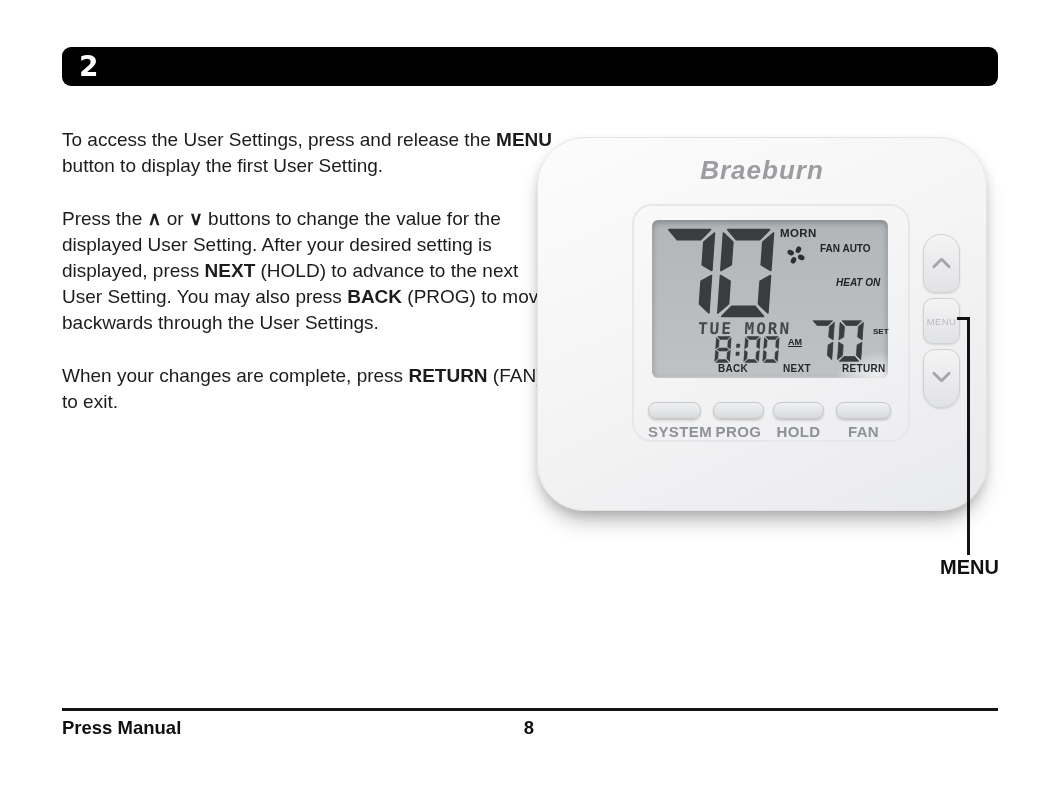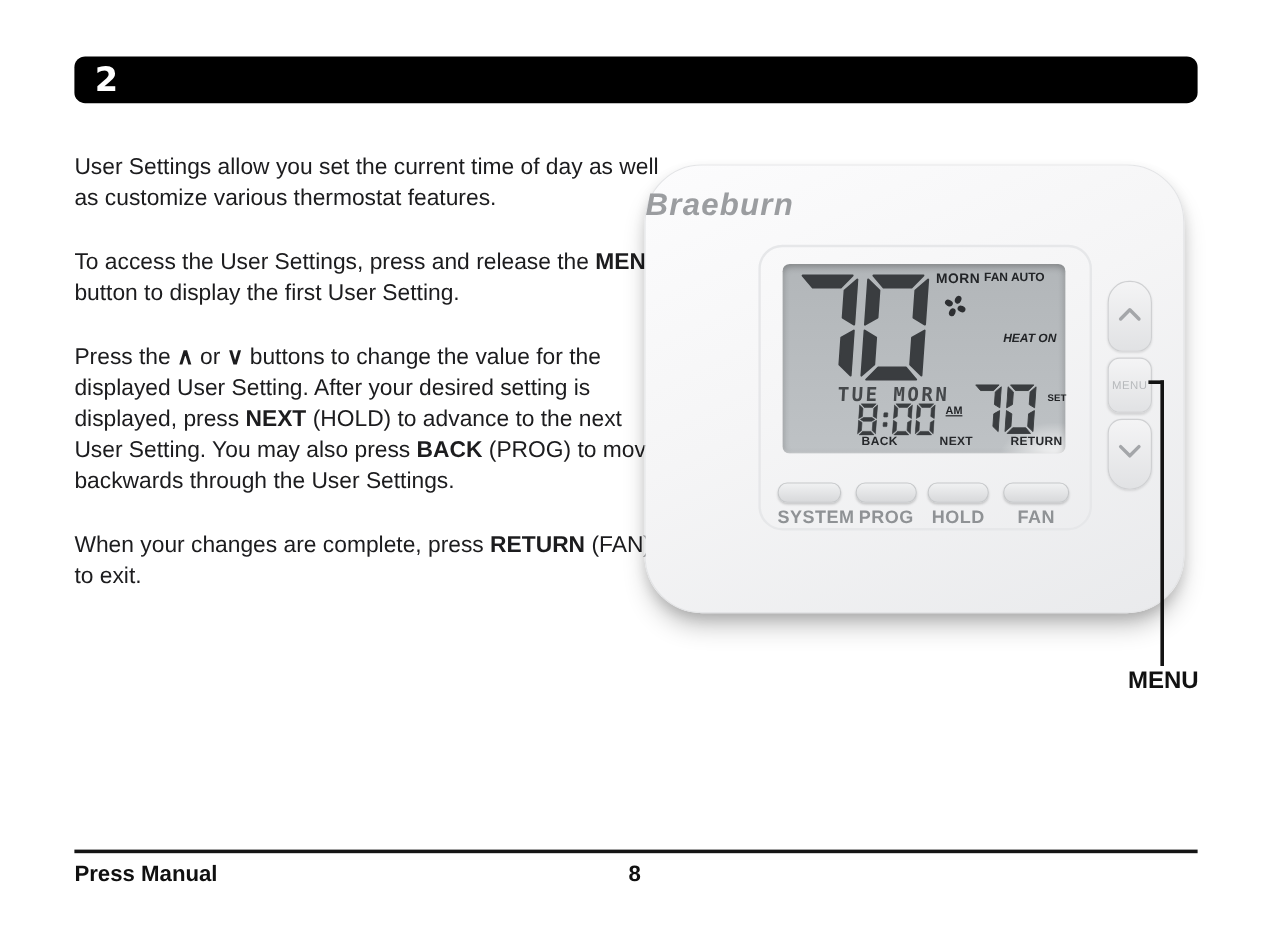--- a/index.html
+++ b/index.html
@@ -15,21 +15,21 @@
   
   .text-col{position:absolute;left:62px;top:127px;width:492px;font-size:19px;line-height:26px;}
   .text-col p{margin:0 0 27px 0;}
   .text-col .b{font-weight:bold;}
 
   
   .thermostat{position:absolute;left:537px;top:137px;width:448px;height:372px;border-radius:48px;
               background:linear-gradient(155deg,#fcfcfd 0%,#f5f5f6 45%,#e9eaec 100%);
               border:1px solid #e3e4e6;
               box-shadow:0 14px 22px -6px rgba(0,0,0,0.30),0 4px 10px rgba(0,0,0,0.10);}
-  .brand{position:absolute;top:17px;left:0;width:100%;text-align:left;
+  .brand{position:absolute;top:17px;left:0;width:100%;text-align:center;
          font-family:"Liberation Sans",sans-serif;font-style:italic;font-weight:bold;
          font-size:26px;color:#9b9da0;letter-spacing:1px;}
   .inner-panel{position:absolute;left:94px;top:66px;width:274px;height:234px;
                border:2px solid #e6e7e9;border-radius:20px;}
   .lcd{position:absolute;left:114px;top:82px;width:236px;height:158px;border-radius:6px;
        background:radial-gradient(70px 45px at 96% 102%,rgba(255,255,255,0.95),rgba(255,255,255,0) 65%),
                   linear-gradient(#b2b6b9,#bec2c5);
        box-shadow:inset 0 2px 6px rgba(0,0,0,0.30),inset 0 -1px 2px rgba(255,255,255,0.4);}
 
   
@@ -37,21 +37,21 @@
   [data-7seg] svg{height:100%;width:auto;fill:#3a3d40;stroke:#3a3d40;stroke-width:2;stroke-linejoin:round;}
   .seg-room{left:5px;top:8px;height:90px;}
   .seg-room svg{margin:0 3px;}
   .seg-time{left:61px;top:116px;height:27px;}
   .seg-time svg{margin:0 1.5px;}
   .seg-set{left:155px;top:100px;height:42px;}
   .seg-set svg{margin:0 2px;}
 
   .lcd .tag{position:absolute;font-weight:bold;color:#222427;}
   .lbl-room{left:128px;top:7px;font-size:11.5px;letter-spacing:0.4px;}
-  .lbl-fanauto{left:158px;top:6px;font-size:10px;padding-left:10px;}
+  .lbl-fanauto{left:158px;top:23px;font-size:10px;padding-left:10px;}
   .lbl-heaton{left:184px;top:57px;font-size:10px;font-style:italic;}
   .lbl-am{left:136px;top:117px;font-size:9px;text-decoration:underline;}
   .lbl-set{left:221px;top:107px;font-size:8px;}
   .sk{position:absolute;top:143px;font-size:10px;font-weight:bold;color:#26282b;letter-spacing:0.3px;}
   .sk-back{left:66px;} .sk-next{left:131px;} .sk-return{left:190px;}
   .lbl-day{position:absolute;left:46px;top:99px;font-family:"DejaVu Sans Mono",monospace;
            font-weight:bold;font-size:16px;letter-spacing:2px;color:#45484b;transform:skewX(-3deg);white-space:pre;}
   .fan-icon{position:absolute;left:134px;top:25px;width:20px;height:20px;}
 
   
@@ -87,21 +87,20 @@
 </head>
 <body>
 
 <div class="page">
 
   <div class="header-bar">
     <span class="header-num">2</span>
   </div>
 
   <div class="text-col">
-    <p><span class="">User Settings allow you set the current time of day as well as customize various thermostat features.</span></p>
     <p><span class="">To access the User Settings, press and release the </span><span class="b">MENU</span><span class=""> button to display the first User Setting.</span></p>
     <p><span class="">Press the </span><span class="b">∧</span><span class=""> or </span><span class="b">∨</span><span class=""> buttons to change the value for the displayed User Setting. After your desired setting is displayed, press </span><span class="b">NEXT</span><span class=""> (HOLD) to advance to the next User Setting. You may also press </span><span class="b">BACK</span><span class=""> (PROG) to move backwards through the User Settings.</span></p>
     <p><span class="">When your changes are complete, press </span><span class="b">RETURN</span><span class=""> (FAN) to exit.</span></p>
   </div>
 
   <div class="thermostat">
     <div class="brand">Braeburn</div>
 
     <div class="inner-panel"></div>
 

